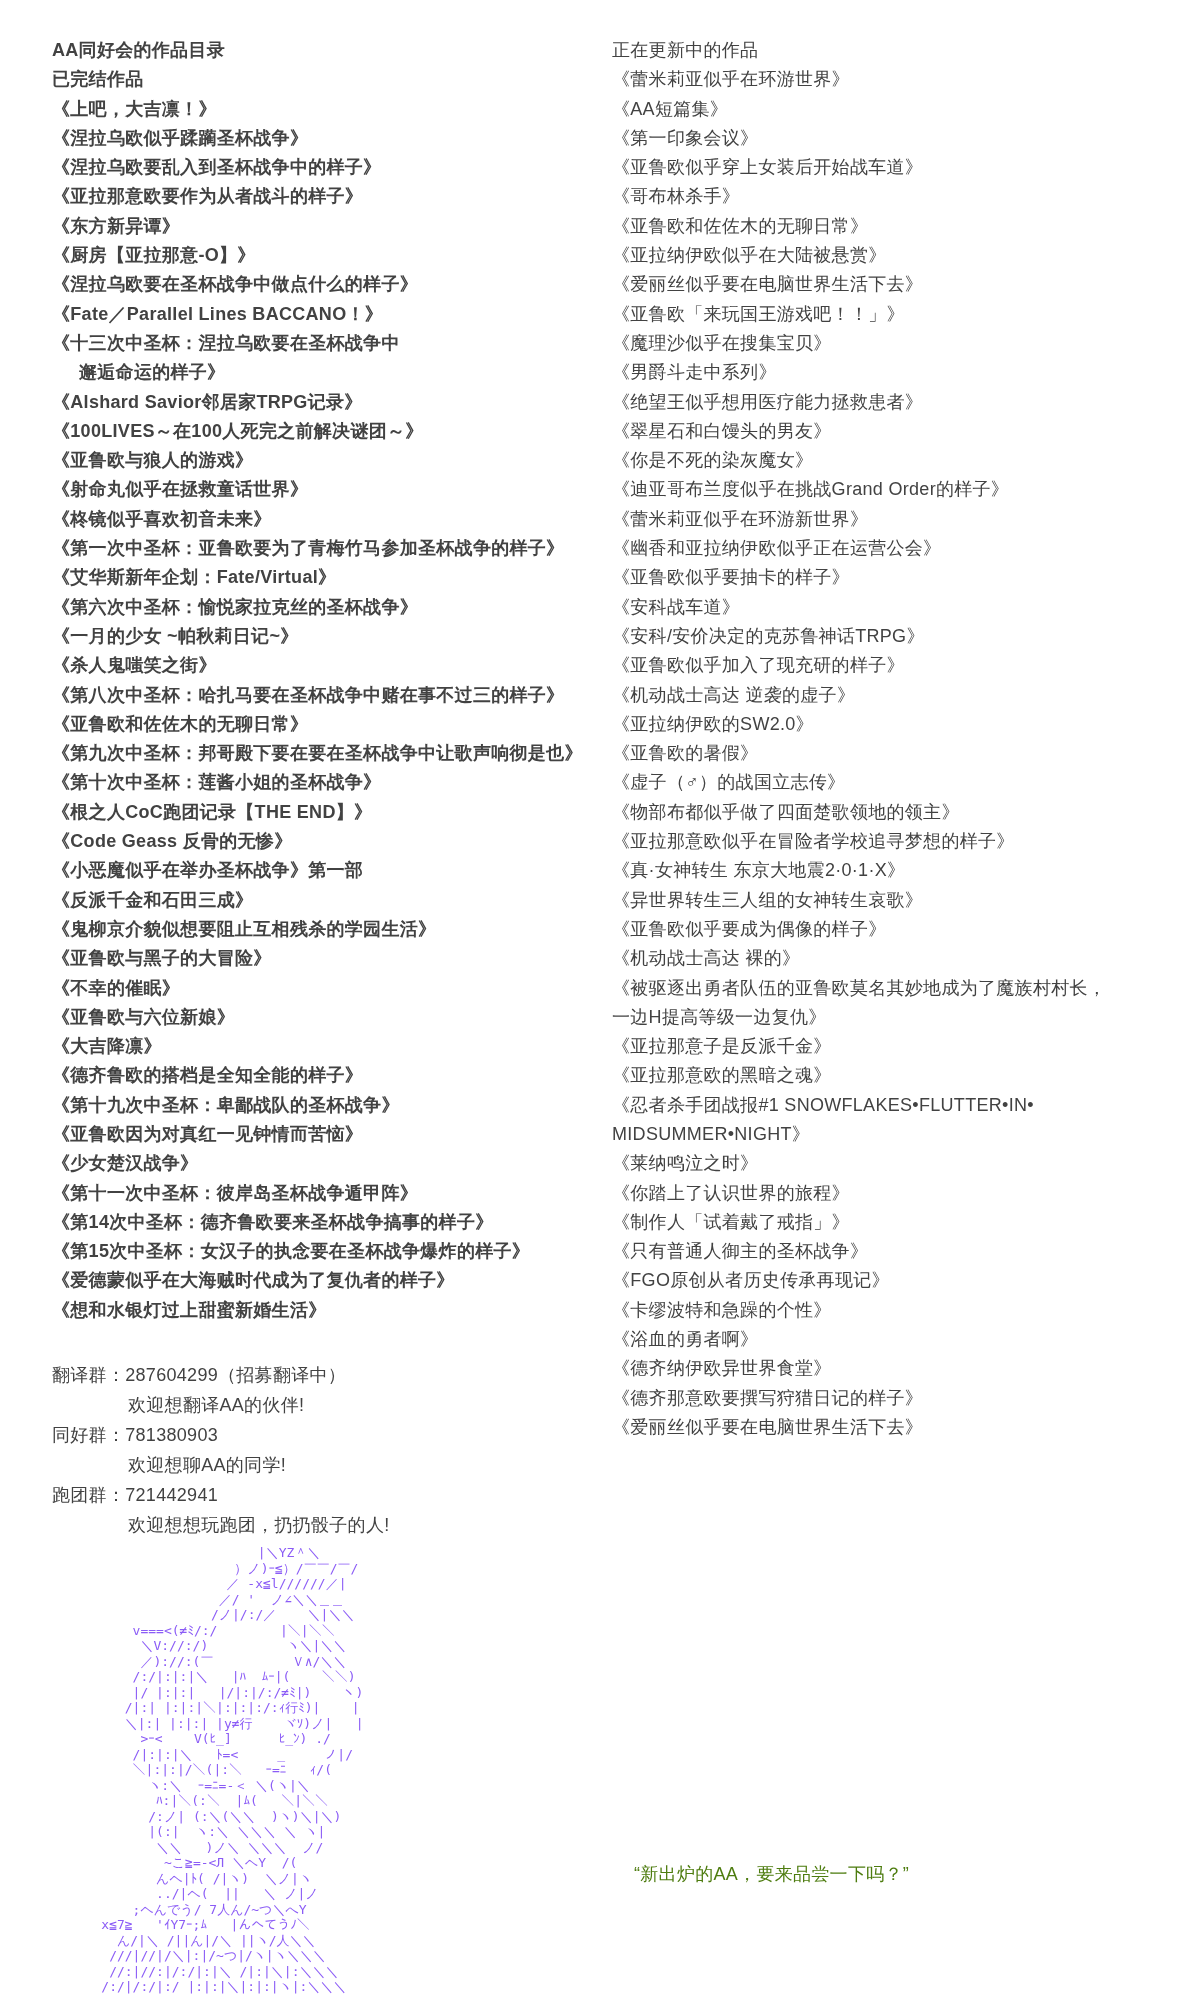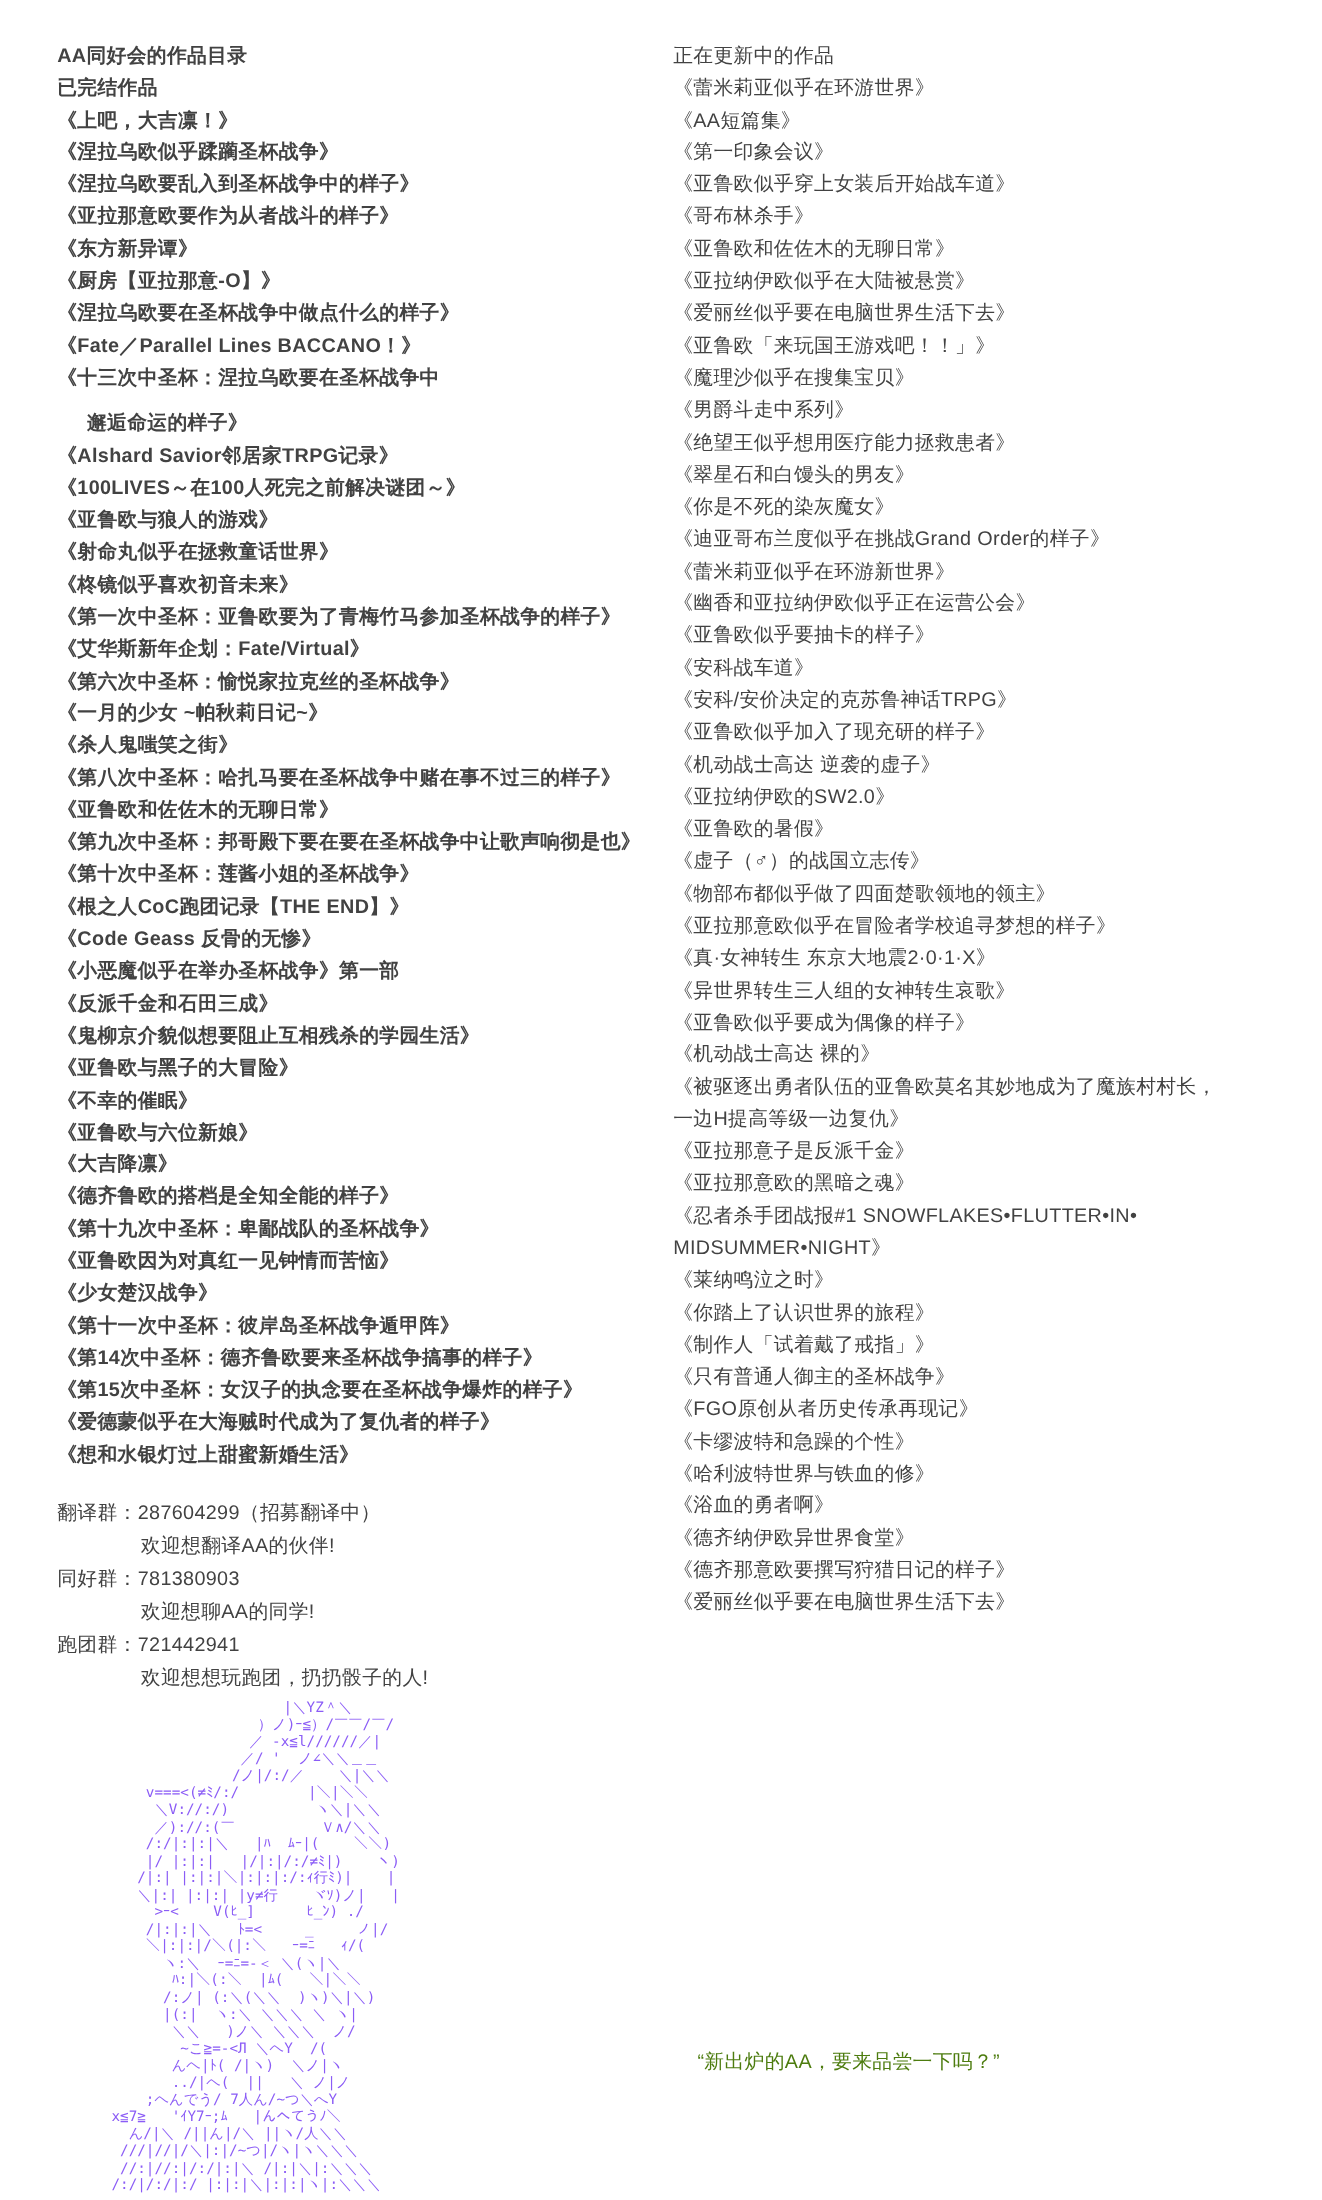--- a/index.html
+++ b/index.html
@@ -8,21 +8,21 @@
     background:#ffffff;color:#424242;
     font-family:"Liberation Sans","DejaVu Sans",sans-serif;
   }
   .col{position:absolute;}
   .col .line{
     font-size:18px;line-height:29.3px;white-space:pre;
     letter-spacing:0.3px;
   }
   .col-left{left:52px;top:36px;font-weight:bold;}
   .col-right{left:612px;top:36px;}
-  .line.cont{padding-left:27px;margin-top:12px;}
+  .line.cont{padding-left:27px;}
   .contact{position:absolute;left:52px;top:1360px;}
   .contact .line{font-size:18px;line-height:30px;white-space:pre;letter-spacing:0.3px;}
   .contact .line.note-indent{padding-left:76px;}
   .quote{
     position:absolute;left:634px;top:1862px;
     font-size:18px;letter-spacing:0.3px;white-space:pre;color:#4d7c0f;
   }
   .aa{
     position:absolute;left:70px;top:1545px;margin:0;
     font-family:"DejaVu Sans Mono",monospace;
@@ -120,21 +120,20 @@
       <div class="line">《亚拉那意子是反派千金》</div>
       <div class="line">《亚拉那意欧的黑暗之魂》</div>
       <div class="line">《忍者杀手团战报#1 SNOWFLAKES•FLUTTER•IN•</div>
       <div class="line">MIDSUMMER•NIGHT》</div>
       <div class="line">《莱纳鸣泣之时》</div>
       <div class="line">《你踏上了认识世界的旅程》</div>
       <div class="line">《制作人「试着戴了戒指」》</div>
       <div class="line">《只有普通人御主的圣杯战争》</div>
       <div class="line">《FGO原创从者历史传承再现记》</div>
       <div class="line">《卡缪波特和急躁的个性》</div>
-      <div class="line">《哈利波特世界与铁血的修》</div>
       <div class="line">《浴血的勇者啊》</div>
       <div class="line">《德齐纳伊欧异世界食堂》</div>
       <div class="line">《德齐那意欧要撰写狩猎日记的样子》</div>
       <div class="line">《爱丽丝似乎要在电脑世界生活下去》</div>
     </div>
 </div>
 
 <div class="contact" id="contact-list">
     <div class="line">翻译群：287604299（招募翻译中）</div>
     <div class="line note-indent">欢迎想翻译AA的伙伴!</div>

